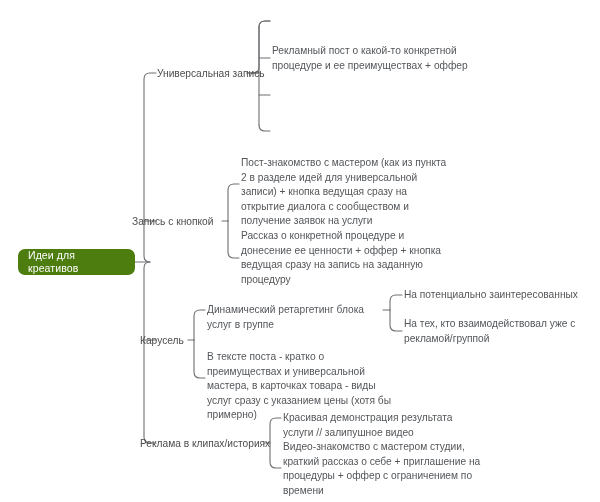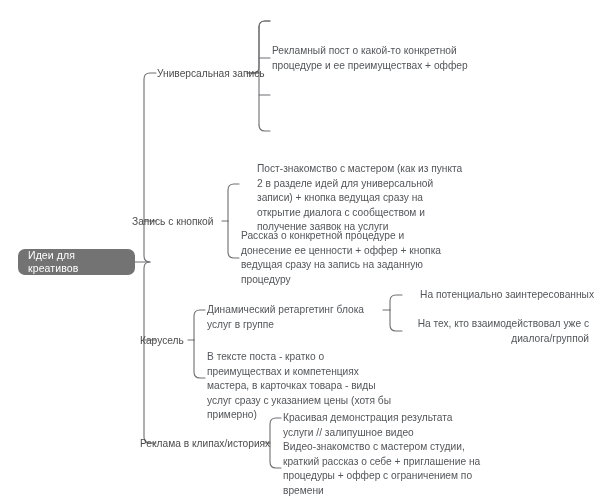--- a/index.html
+++ b/index.html
@@ -28,21 +28,21 @@
     top: 0;
     width: 600px;
     height: 502px;
     pointer-events: none;
   }
   .node {
     position: absolute;
     box-sizing: border-box;
   }
   .root-node {
-    background: #737373;
+    background: #4d7c0f;
     color: #ffffff;
     border-radius: 7px;
     font-size: 10.5px;
     line-height: 13px;
     letter-spacing: .1px;
     display: flex;
     align-items: center;
     justify-content: center;
     padding: 0 10px;
     box-shadow: 0 0 0 0 rgba(0,0,0,0);
@@ -56,21 +56,20 @@
     white-space: nowrap;
   }
   .leaf-node {
     font-size: 10.2px;
     line-height: 14.6px;
     color: #53565a;
   }
   .leaf-node.sub {
     font-size: 10.2px;
     line-height: 14.6px;
-    text-align: right;
   }
 </style>
 </head>
 <body>
 
 <div id="mindmap">
 
   <svg id="connectors" viewBox="0 0 600 502" xmlns="http://www.w3.org/2000/svg">
     <g fill="none" stroke="#6e6e73" stroke-width="1.1" stroke-linecap="round" stroke-linejoin="round">
 
@@ -120,43 +119,43 @@
   </div>
 
   <div class="node leaf-node" style="left:272px; top:44px; width:205px;">
     <span>Рекламный пост о какой-то конкретной процедуре и ее преимуществах + оффер</span>
   </div>
 
   <div class="node branch-node" style="left:132px; top:214px; width:82px; height:14px;">
     <span>Запись с кнопкой</span>
   </div>
 
-  <div class="node leaf-node" style="left:241px; top:162px; width:206px;margin-left:16px;">
+  <div class="node leaf-node" style="left:241px; top:156px; width:206px;">
     <span>Пост-знакомство с мастером (как из пункта 2 в разделе идей для универсальной записи) + кнопка ведущая сразу на открытие диалога с сообществом и получение заявок на услуги</span>
   </div>
   <div class="node leaf-node" style="left:241px; top:229px; width:206px;">
     <span>Рассказ о конкретной процедуре и донесение ее ценности + оффер + кнопка ведущая сразу на запись на заданную процедуру</span>
   </div>
 
   <div class="node branch-node" style="left:140px; top:333px; width:48px; height:14px;">
     <span>Карусель</span>
   </div>
 
   <div class="node leaf-node" style="left:207px; top:303px; width:178px;">
     <span>Динамический ретаргетинг блока услуг в группе</span>
   </div>
   <div class="node leaf-node" style="left:207px; top:350px; width:185px;">
-    <span>В тексте поста - кратко о преимуществах и компетенциях мастера, в карточках товара - виды услуг сразу с указанием цены (хотя бы примерно)</span>
+    <span>В тексте поста - кратко о преимуществах и универсальной мастера, в карточках товара - виды услуг сразу с указанием цены (хотя бы примерно)</span>
   </div>
 
   <div class="node leaf-node sub" style="left:404px; top:288px; width:190px;">
     <span>На потенциально заинтересованных</span>
   </div>
   <div class="node leaf-node sub" style="left:404px; top:317px; width:185px;">
-    <span>На тех, кто взаимодействовал уже с диалога/группой</span>
+    <span>На тех, кто взаимодействовал уже с рекламой/группой</span>
   </div>
 
   <div class="node branch-node" style="left:140px; top:436px; width:124px; height:14px;">
     <span>Реклама в клипах/историях</span>
   </div>
 
   <div class="node leaf-node" style="left:283px; top:411px; width:198px;">
     <span>Красивая демонстрация результата услуги // залипушное видео</span>
   </div>
   <div class="node leaf-node" style="left:283px; top:440px; width:203px;">

